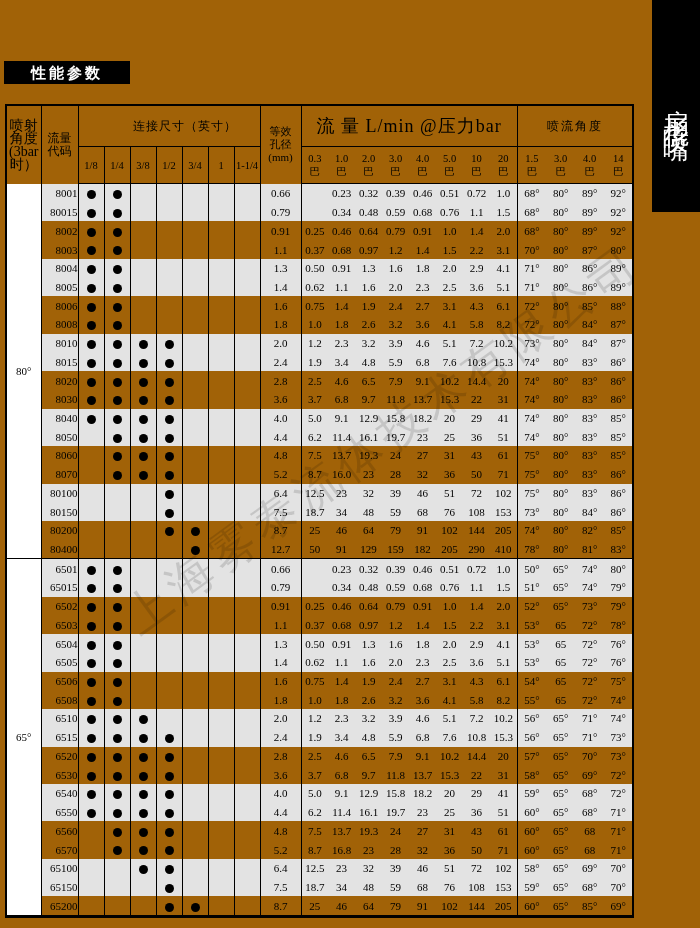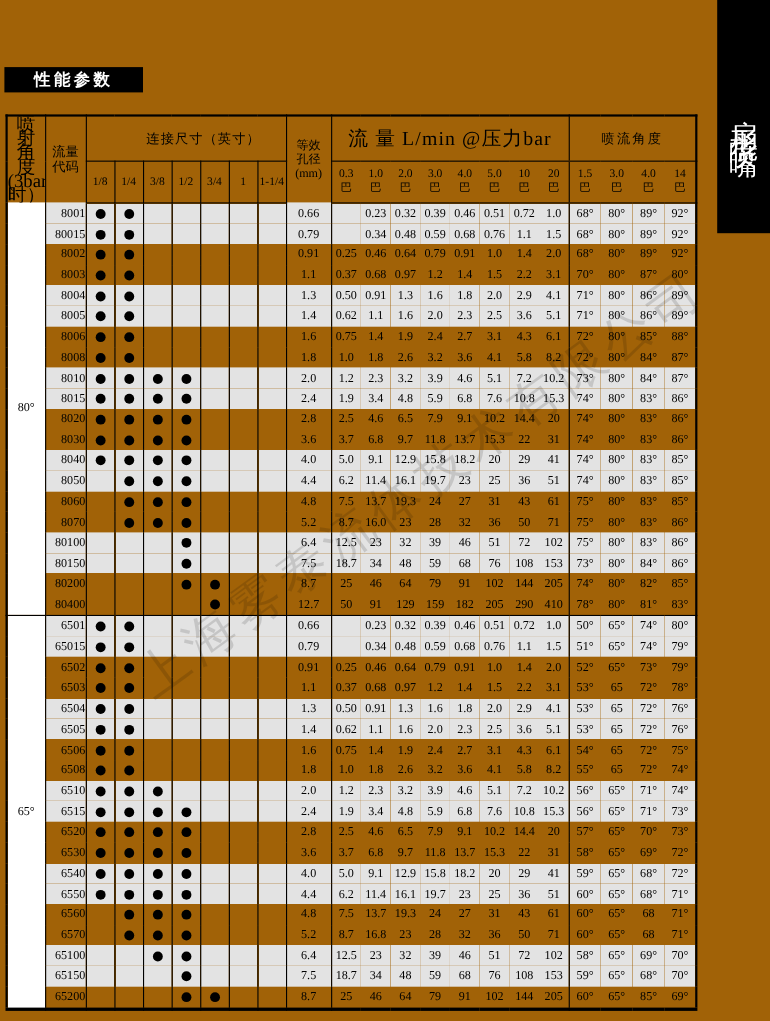--- a/index.html
+++ b/index.html
@@ -14,21 +14,21 @@
                color:#fff;display:flex;align-items:center;justify-content:center;}
   .side-banner span{writing-mode:vertical-rl;text-orientation:upright;font-size:26px;
                     letter-spacing:9px;font-family:"Liberation Serif","DejaVu Serif",serif;}
   
   .tbl-wrap{position:absolute;left:5px;top:104px;}
   table{border-collapse:collapse;table-layout:fixed;width:627px;font-size:11px;}
   table{border:2px solid #000;border-bottom:3px solid #000;}
   th,td{padding:0;font-weight:normal;text-align:center;vertical-align:middle;overflow:hidden;}
   thead th{line-height:13px;}
   .pre{white-space:pre-line;}
-  .h-angle{font-size:17px;border-right:1px solid #000;text-align:center;}
+  .h-angle{font-size:14px;border-right:1px solid #000;text-align:center;}
   .h-code{font-size:12px;border-right:1px solid #000;margin-left:32px;}
   .h-conn{font-size:12px;border-bottom:1px solid #000;border-right:1px solid #000;height:40px;letter-spacing:1px;padding-left:32px;}
   .h-aperture{font-size:11px;border-right:1px solid #000;}
   .h-flow{font-size:18px;border-bottom:1px solid #000;letter-spacing:1px;margin-left:27px;}
   .h-spray{font-size:12px;border-left:1px solid #000;border-bottom:1px solid #000;letter-spacing:2px;}
   .subth{height:36px;font-size:10.5px;border-bottom:1px solid #000;line-height:13px;}
   .col-angle{border-right:1px solid #000;background:#fff;font-size:11px;}
   .col-code{border-right:1px solid #000;text-align:right;padding-left:4px;font-size:11px;}
   .col-dot{border-right:1px solid #000;}
   .col-aperture{border-right:1px solid #000;}

